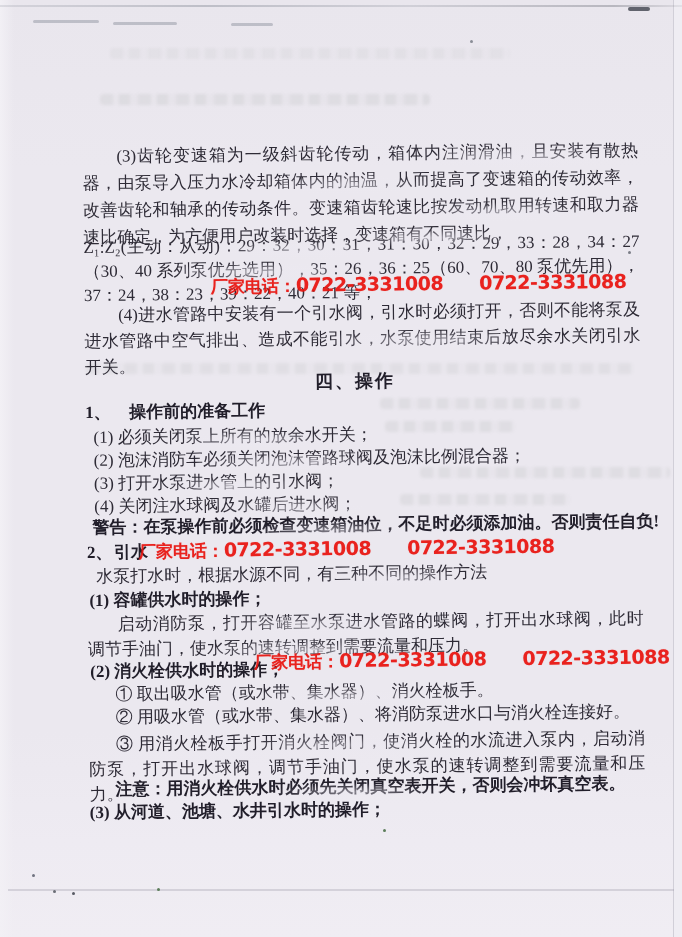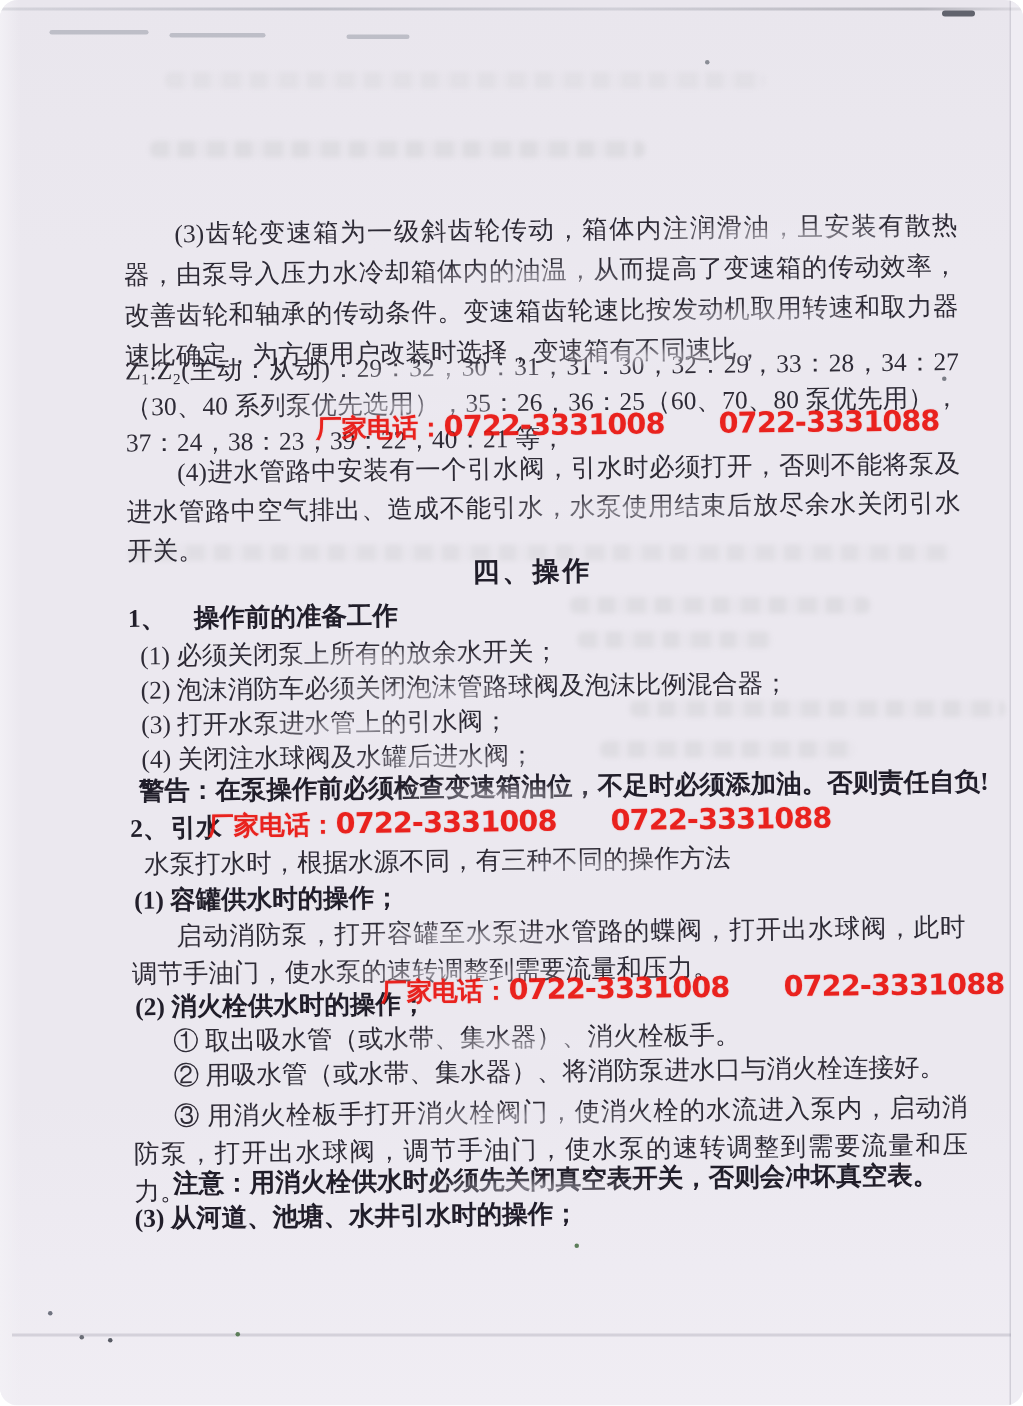--- a/index.html
+++ b/index.html
@@ -2,21 +2,20 @@
 <html><head>
 <meta charset="utf-8">
 <style>
   * { margin:0; padding:0; box-sizing:border-box; }
   html,body { width:682px; height:937px; }
   body { font-family:"Liberation Serif","DejaVu Serif",serif; overflow:hidden; }
 
   .sheet {
     position:relative; width:682px; height:937px; overflow:hidden;
     background:linear-gradient(180deg,#e9e6ed 0,#ebe8ef 18%,#ebe8ef 78%,#eeebf2 90%,#f0edf3 100%);
-    border-radius:12px;
   }
   .edge-left { position:absolute; left:0; top:0; width:14px; height:100%;
     background:linear-gradient(90deg,#f2f0f5,rgba(242,240,245,0)); }
   .edge-right { position:absolute; right:0; top:0; width:9px; height:100%;
     background:#efedf3; border-left:1px solid rgba(155,152,165,.35); }
   .edge-top-line { position:absolute; left:0; top:5px; width:100%; height:2px;
     background:linear-gradient(90deg,rgba(120,126,138,.18),rgba(120,126,138,.38) 30%,rgba(120,126,138,.22) 60%,rgba(70,74,84,.3) 90%,rgba(70,74,84,.08)); }
   .dash { position:absolute; height:3px; background:rgba(110,116,128,.35); filter:blur(.4px); border-radius:2px; }
   .dash.d1 { left:33px;  top:20px; width:66px; }
   .dash.d2 { left:113px; top:22px; width:64px; }

